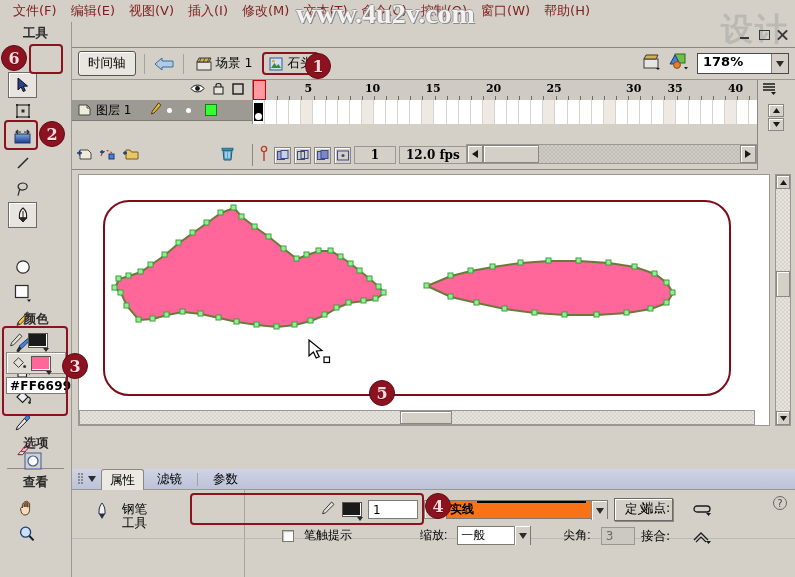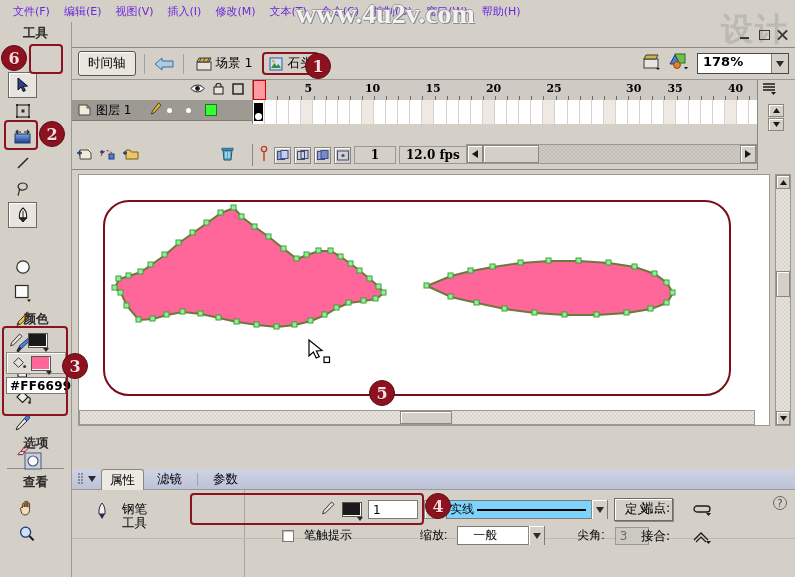--- a/index.html
+++ b/index.html
@@ -12,21 +12,21 @@
   }
   #app { position:absolute; inset:0; background:#d4d0c8; }
 
   
   .menubar {
     position:absolute; left:0; top:0; width:795px; height:22px;
     background:#d4d0c8; display:flex; align-items:center; padding-left:6px;
     z-index:5;
   }
   .menuitem {
-    font-size:11px; padding:2px 7px; white-space:nowrap; color:#6d28d9;
+    font-size:13px; padding:2px 7px; white-space:nowrap; color:#7f1d1d;
     font-family:"DejaVu Sans", sans-serif;
   }
 
   
   .brandstrip {
     position:absolute; right:0; top:0; width:214px; height:22px;
     background:linear-gradient(180deg,#c9c8c3 0%, #b9b7b1 100%);
     border-left:1px solid #a9a7a1;
   }
   .brandlogo{
@@ -326,36 +326,36 @@
   .row1{ position:absolute; left:68px; top:8px; display:flex;align-items:center;gap:6px;}
   .row2{ position:absolute; left:30px; top:36px; display:flex;align-items:center;gap:10px;}
   .strokefield{
     width:50px;height:19px;background:#fff;border:1px solid #7d7a74;
     font-size:12px; padding:1px 4px; display:flex;align-items:center;
     font-family:"DejaVu Sans",sans-serif;
   }
   .ddbtn{ width:16px;height:19px;background:#d4d0c8;border:1px solid #8b8881;
     display:flex;align-items:center;justify-content:center; box-shadow:inset 1px 1px 0 #fff;}
   .stylesel{
-    width:162px;height:19px;background:#7dd3fc;border:1px solid #7d7a74;
-    display:flex;align-items:center; gap:3px; padding-left:3px; position:relative;
+    width:162px;height:19px;background:#f97316;border:1px solid #7d7a74;
+    display:flex;gap:3px; padding-left:3px; position:relative;font-weight:bold;
   }
   .stylesel .txt{font-size:12px;font-family:"DejaVu Sans",sans-serif;}
   .stylesel .line{ flex:1; height:2px; background:#000; margin-right:2px;}
   .btn3d{
     background:#d4d0c8;border:1px solid #6e6b66; padding:2px 10px; font-size:12.5px;
     box-shadow:inset 1px 1px 0 #fff, 1px 1px 0 #8b8881;
     font-family:"DejaVu Sans",sans-serif;
   }
   .chk{ width:12px;height:12px;background:#fff;border:1px solid #7d7a74;
     box-shadow:inset 1px 1px 1px #bdbab4;}
   .selsm{
-    width:88px;height:19px;background:#fff;border:1px solid #7d7a74;
+    width:74px;height:19px;background:#fff;border:1px solid #7d7a74;
     display:flex;align-items:center;justify-content:space-between;
-    font-size:12px; padding-left:15px; font-family:"DejaVu Sans",sans-serif;text-align:center;
+    font-size:12px; padding-left:3px; font-family:"DejaVu Sans",sans-serif;text-align:center;
   }
   .graybox{
     width:34px;height:18px;background:#ccc9c3;border:1px solid #9b9891;
     font-size:12px;color:#6e6b66; display:flex;align-items:center;padding-left:4px;
     font-family:"DejaVu Sans",sans-serif;
   }
   .rightlbls{ position:absolute; right:34px; top:0; width:120px; height:87px;}
   .rl{ position:absolute; display:flex; align-items:center; gap:22px; font-size:12.5px;
     font-family:"DejaVu Sans",sans-serif;}
   .helpq{

